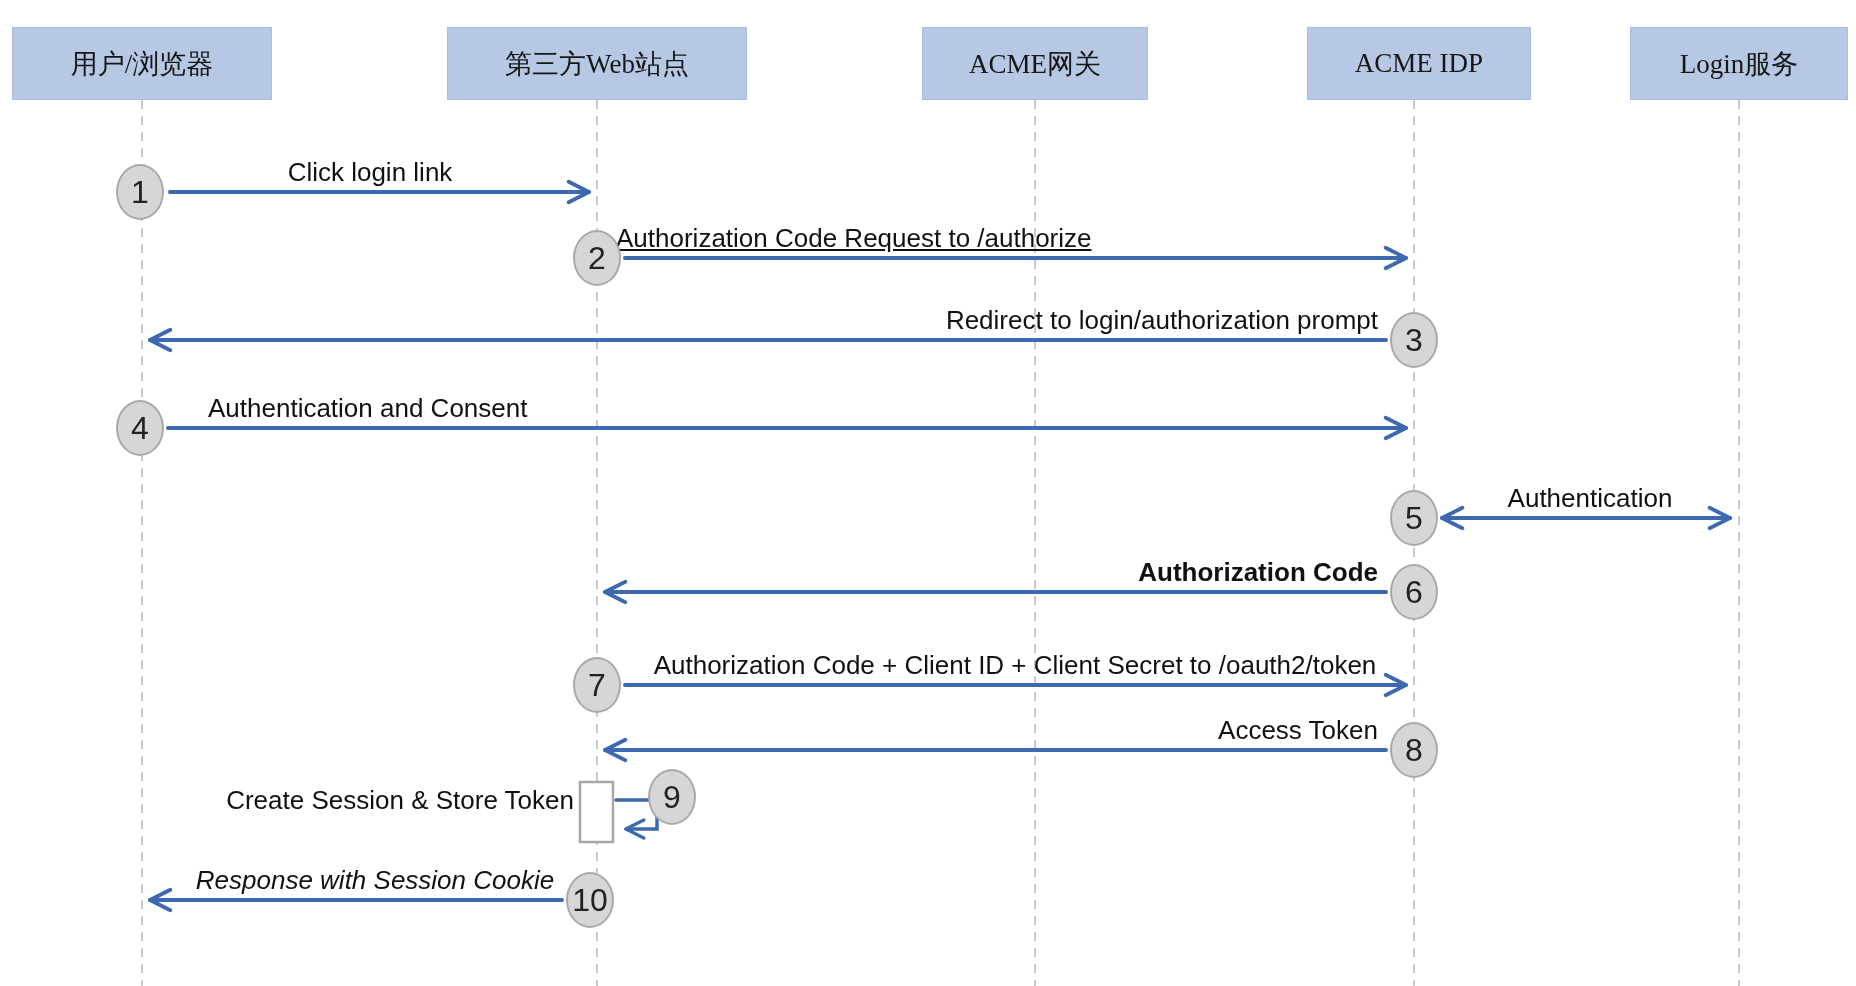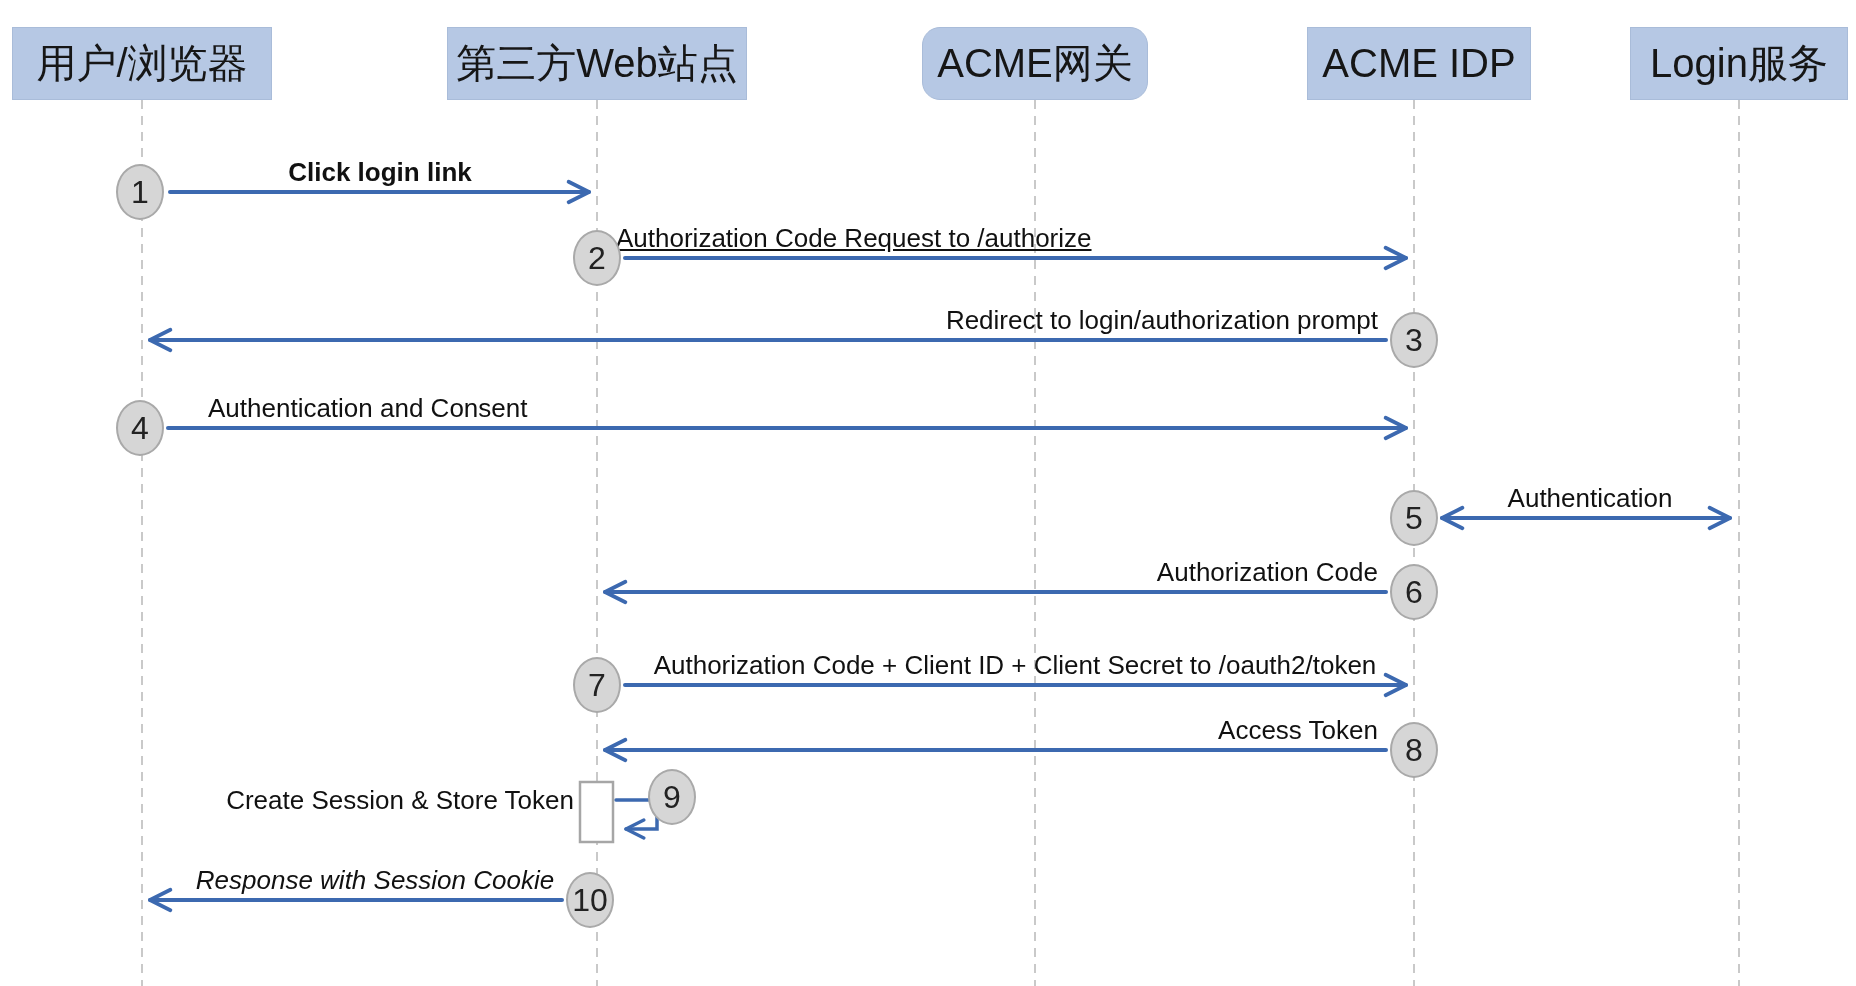--- a/index.html
+++ b/index.html
@@ -3,21 +3,21 @@
 <meta charset="utf-8">
 <style>
   html,body{margin:0;padding:0;background:#ffffff;}
   body{font-family:"Liberation Sans","DejaVu Sans",sans-serif;color:#1c1c1c;}
   #canvas{position:relative;width:1856px;height:986px;background:#ffffff;overflow:hidden;}
   svg#wires{position:absolute;left:0;top:0;width:1856px;height:986px;}
   .actor{
     position:absolute;top:27px;height:73px;
     background:#B6C8E4;border:1px solid #A9BCD9;
     display:flex;align-items:center;justify-content:center;
-    font-size:40px;color:#161616;box-sizing:border-box;
+    font-size:27px;color:#161616;box-sizing:border-box;font-family:Liberation Serif, serif;
   }
   .msg-label{
     position:absolute;font-size:26px;color:#111111;height:34px;line-height:34px;
     white-space:nowrap;
   }
   .seq-badge{
     position:absolute;width:48px;height:56px;border-radius:50%;
     background:#D6D6D6;border:2px solid #A9A9A9;box-sizing:border-box;
     display:flex;align-items:center;justify-content:center;
     font-size:32px;color:#222222;
@@ -59,36 +59,36 @@
 
     <rect x="580" y="782" width="33" height="60" fill="#ffffff" stroke="#A6A6A6" stroke-width="2.5"></rect>
   </svg>
 
   <div class="actor" style="left:12px;width:260px;">
       <span>用户/浏览器</span>
     </div>
   <div class="actor" style="left:447px;width:300px;">
       <span>第三方Web站点</span>
     </div>
-  <div class="actor" style="left:922px;width:226px;border-radius:18px;">
+  <div class="actor" style="left:922px;width:226px;">
       <span>ACME网关</span>
     </div>
   <div class="actor" style="left:1307px;width:224px;">
       <span>ACME IDP</span>
     </div>
   <div class="actor" style="left:1630px;width:218px;">
       <span>Login服务</span>
     </div>
 
-  <div class="msg-label ta-c" style="left:170px;width:420px;top:155px;font-weight:bold;">Click login link</div>
+  <div class="msg-label ta-c" style="left:160px;width:420px;top:155px;">Click login link</div>
   <div class="msg-label ta-l" style="left:616px;width:780px;top:221px;text-decoration:underline;">Authorization Code Request to /authorize</div>
   <div class="msg-label ta-r" style="left:700px;width:678px;top:303px;">Redirect to login/authorization prompt</div>
   <div class="msg-label ta-l" style="left:208px;width:700px;top:391px;">Authentication and Consent</div>
   <div class="msg-label ta-c" style="left:1450px;width:280px;top:481px;">Authentication</div>
-  <div class="msg-label ta-r" style="left:900px;width:478px;top:555px;">Authorization Code</div>
+  <div class="msg-label ta-r" style="left:900px;width:478px;top:555px;font-weight:bold;">Authorization Code</div>
   <div class="msg-label ta-c" style="left:620px;width:790px;top:648px;">Authorization Code + Client ID + Client Secret to /oauth2/token</div>
   <div class="msg-label ta-r" style="left:1000px;width:378px;top:713px;">Access Token</div>
   <div class="msg-label ta-r" style="left:174px;width:400px;top:783px;">Create Session &amp; Store Token</div>
   <div class="msg-label ta-c" style="left:180px;width:390px;top:863px;font-style:italic;">Response with Session Cookie</div>
 
   <div class="seq-badge" style="left:116px;top:164px;">1</div>
   <div class="seq-badge" style="left:573px;top:230px;">2</div>
   <div class="seq-badge" style="left:1390px;top:312px;">3</div>
   <div class="seq-badge" style="left:116px;top:400px;">4</div>
   <div class="seq-badge" style="left:1390px;top:490px;">5</div>

